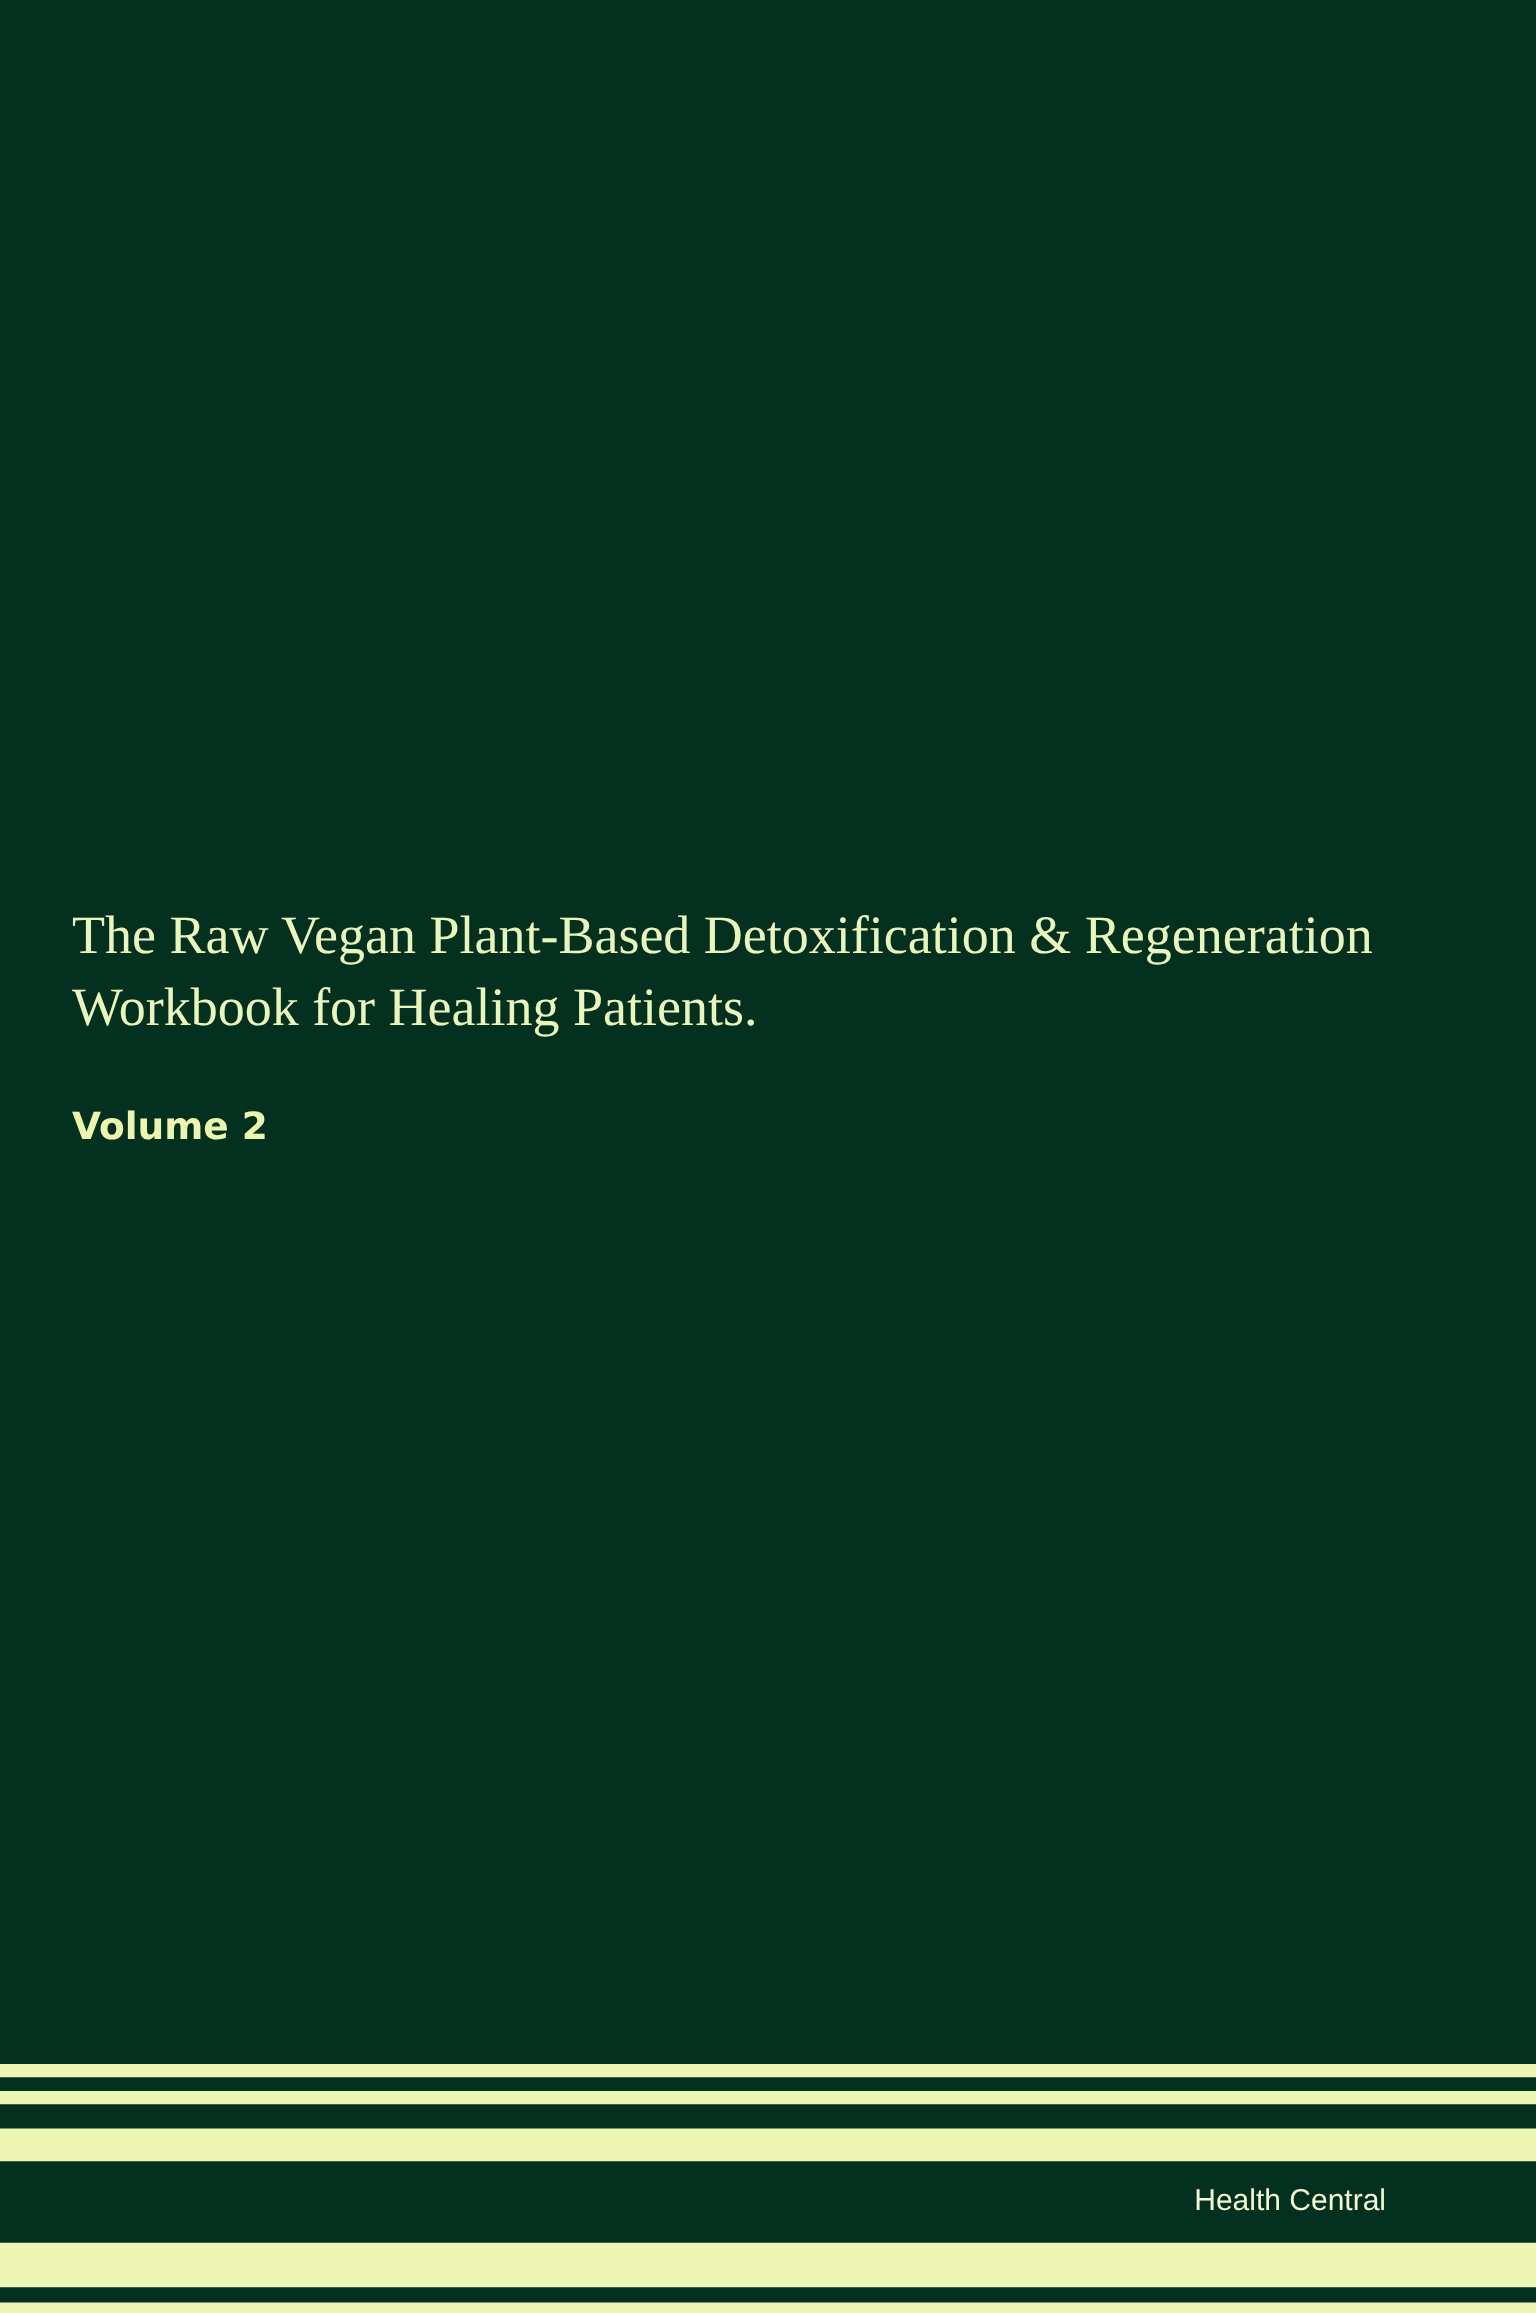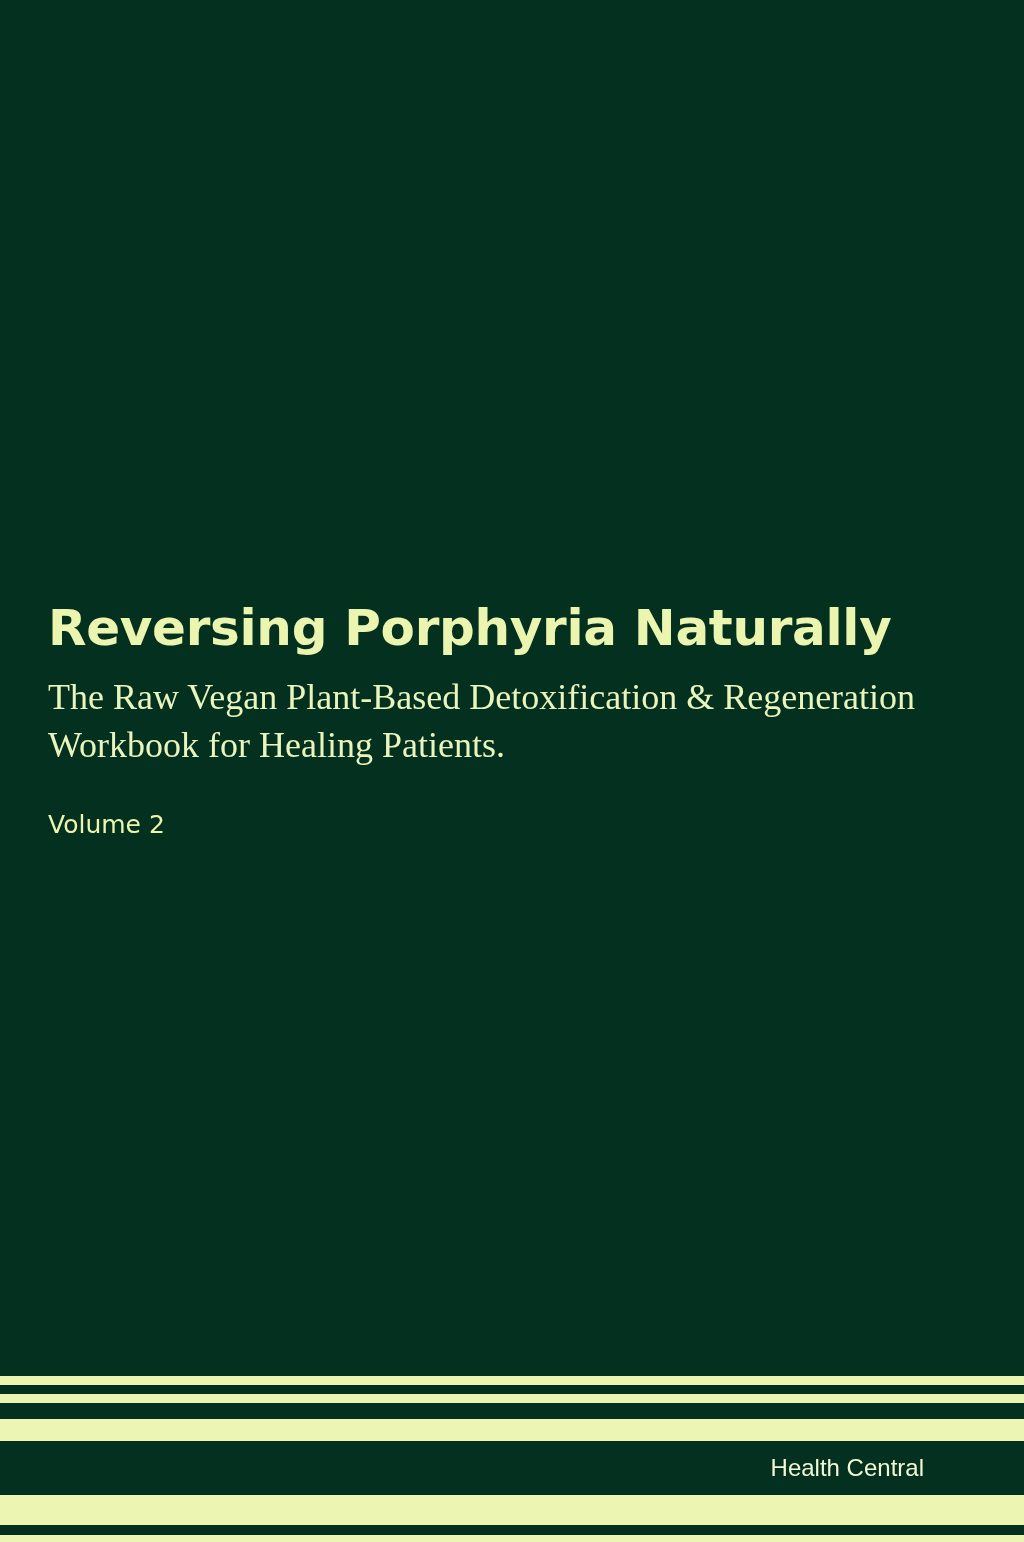--- a/index.html
+++ b/index.html
@@ -37,21 +37,21 @@
   .book-subtitle {
     font-family: "Liberation Serif", serif;
     font-size: 36px;
     line-height: 1.33;
     color: #eaf5bd;
     margin: 0 0 40px 0;
     max-width: 870px;
   }
   .book-volume {
     font-family: "DejaVu Sans", sans-serif;
-    font-weight: normal;
+    font-weight: bold;
     font-size: 25px;
     color: #ebf5b0;
     margin: 0;
   }
 
   
   .stripes {
     position: absolute;
     left: 0;
     right: 0;
@@ -70,32 +70,31 @@
     width: 100%;
     height: 54px;
     background: #04301f;
   }
   .publisher {
     position: absolute;
     right: 100px;
     top: 50%;
     transform: translateY(-50%);
     font-family: "Liberation Sans", sans-serif;
-    font-size: 24px;
+    font-size: 20px;
     color: #f2f7d4;
     white-space: nowrap;
   }
 </style>
 </head>
 <body>
 
 <div class="cover">
 
   <div class="title-block">
-    <h1 class="book-title">Reversing Porphyria Naturally</h1>
     <p class="book-subtitle">The Raw Vegan Plant-Based Detoxification &amp; Regeneration Workbook for Healing Patients.</p>
     <p class="book-volume">Volume 2</p>
   </div>
 
   <div class="stripes">
     <div class="stripe s-light" style="height:9px"></div>
     <div class="stripe s-dark" style="height:9px"></div>
     <div class="stripe s-light" style="height:9px"></div>
     <div class="stripe s-dark" style="height:16px"></div>
     <div class="stripe s-light" style="height:22px"></div>

